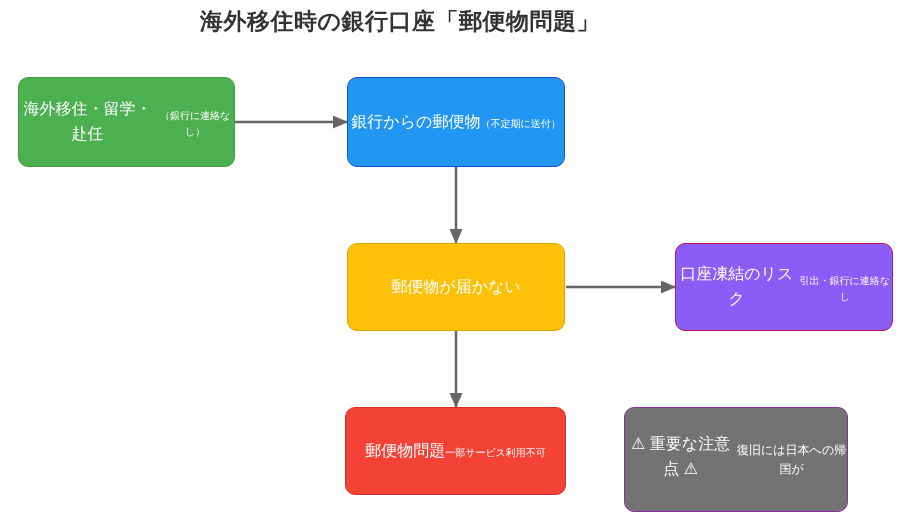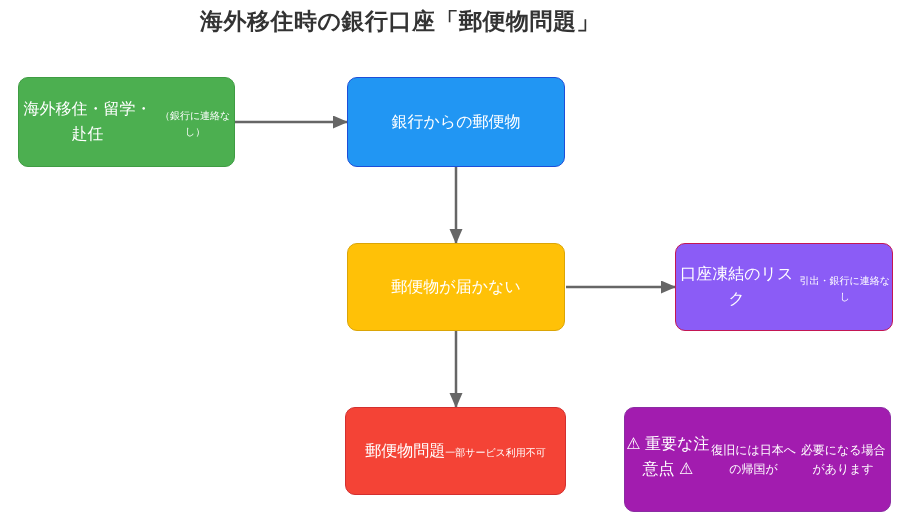--- a/index.html
+++ b/index.html
@@ -58,22 +58,22 @@
   }
   .node-freeze {
     left: 675px; top: 243px; width: 218px; height: 88px;
     background: #8b5cf6; border: 1px solid #c41653;
   }
   .node-restriction {
     left: 345px; top: 407px; width: 221px; height: 88px;
     background: #f44336; border: 1px solid #d32f2f;
   }
   .node-warning {
-    left: 624px; top: 407px; width: 267px; height: 105px;
-    background: #a21caf; border: 1px solid #8b2da3;
+    left: 624px; top: 407px; width: 224px; height: 105px;
+    background: #737373; border: 1px solid #8b2da3;
   }
   .node-warning .l1 { margin-bottom: 5px; }
 
   .arrows {
     position: absolute;
     left: 0; top: 0;
     width: 921px;
     height: 525px;
     pointer-events: none;
   }
@@ -101,35 +101,35 @@
     <line x1="456" y1="331" x2="456" y2="407" marker-end="url(#ah)"></line>
   </svg>
 
   <div class="node node-start">
     <span class="l1">海外移住・留学・赴任</span>
     <span class="l2">（銀行に連絡なし）</span>
   </div>
 
   <div class="node node-mail">
     <span class="l1">銀行からの郵便物</span>
+    <span class="l2">（不定期に送付）</span>
   </div>
 
   <div class="node node-undelivered">
     <span class="l1">郵便物が届かない</span>
   </div>
 
   <div class="node node-freeze">
     <span class="l1">口座凍結のリスク</span>
     <span class="l2">引出・銀行に連絡なし</span>
   </div>
 
   <div class="node node-restriction">
     <span class="l1">郵便物問題</span>
     <span class="l2">一部サービス利用不可</span>
   </div>
 
   <div class="node node-warning">
     <span class="l1">⚠ 重要な注意点 ⚠</span>
     <span class="l3">復旧には日本への帰国が</span>
-    <span class="l3">必要になる場合があります</span>
   </div>
 
 </div>
 
 </body></html>

